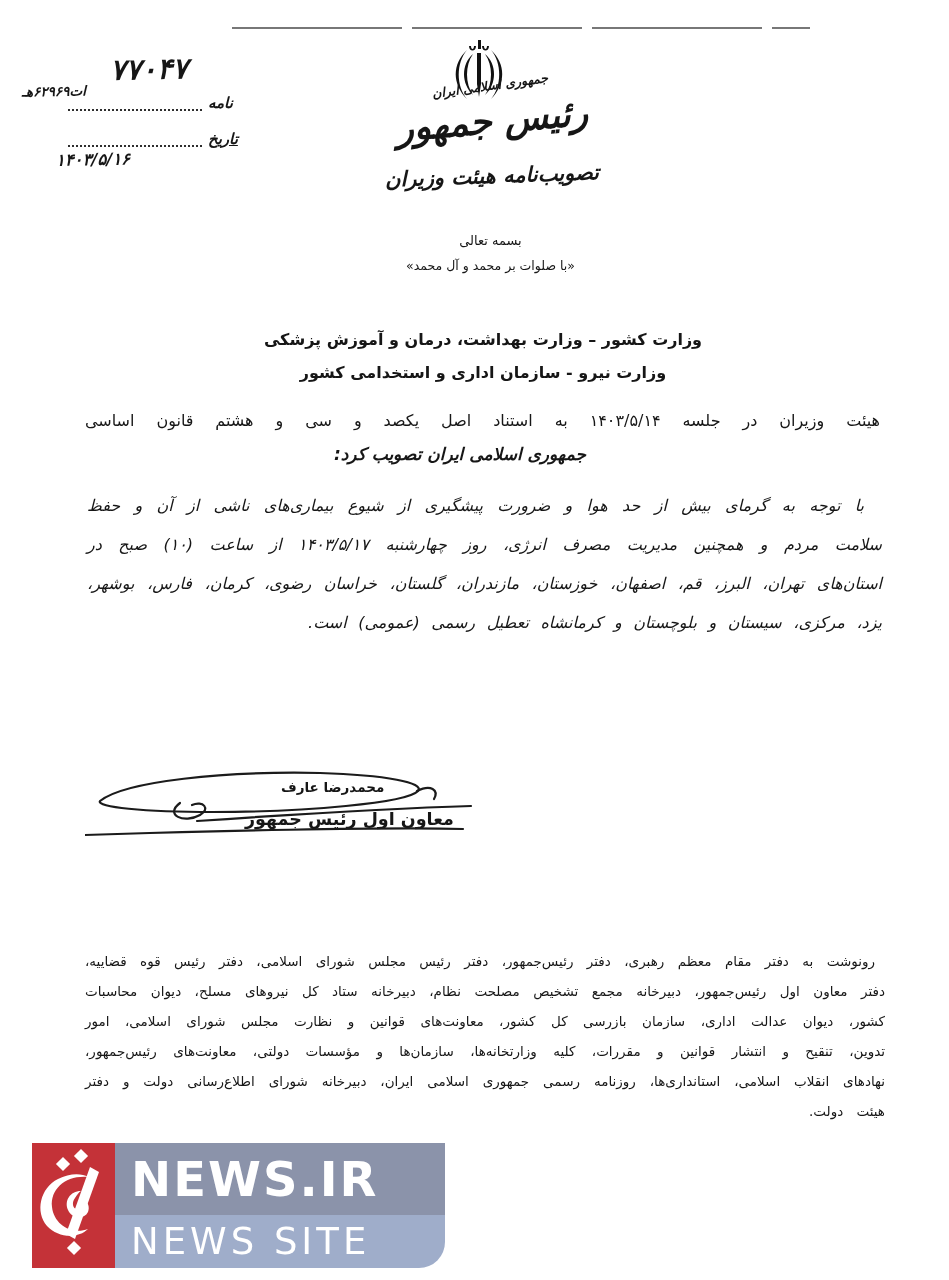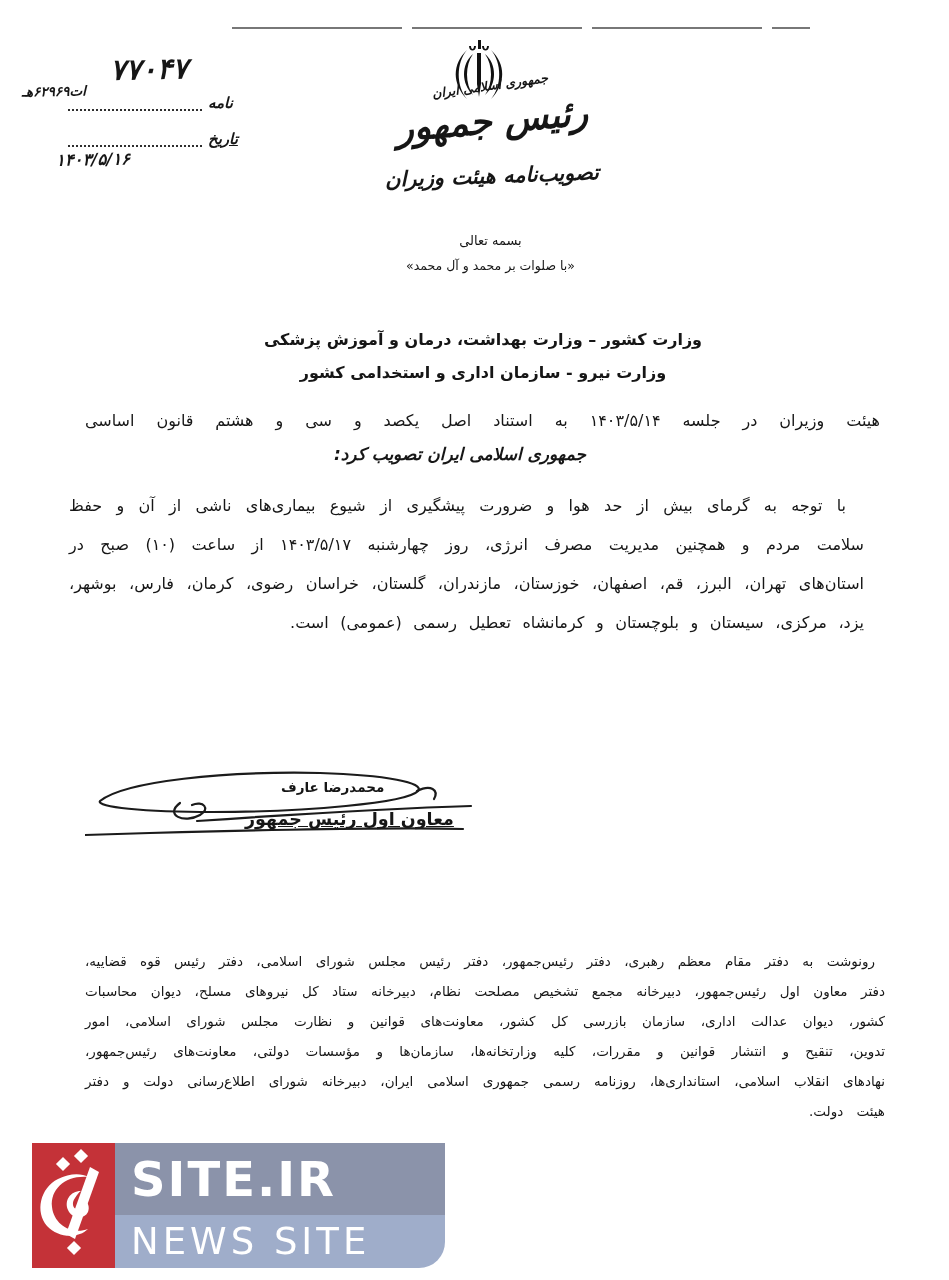--- a/index.html
+++ b/index.html
@@ -37,26 +37,26 @@
   .besmele{left:398px;top:233px;width:185px;text-align:center;font-size:13px;}
   .salavat{left:383px;top:258px;width:215px;text-align:center;font-size:12.5px;white-space:nowrap;}
   
   .addressees{top:323px;left:240px;width:486px;text-align:center;font-weight:bold;
               font-size:16px;line-height:33px;}
   
   .intro{top:407px;left:85px;width:795px;font-size:16px;}
   .intro-l1{text-align:justify;text-align-last:justify;line-height:28px;}
   .intro-l2{margin-top:9px;text-align:center;padding-right:45px;font-size:17px;
             font-weight:bold;font-style:italic;}
-  .main-par{top:486px;left:69px;width:795px;font-size:16px;line-height:39px;
-            text-align:justify;word-spacing:6.5px;text-indent:18px;}
+  .main-par{top:486px;left:87px;width:795px;font-size:16px;line-height:39px;
+            text-align:justify;word-spacing:6.5px;text-indent:18px;font-style:italic;}
   
   .signature{top:763px;left:85px;width:395px;height:105px;}
   .sig-name{left:196px;top:16px;font-size:13.5px;font-weight:bold;white-space:nowrap;}
-  .sig-title{left:160px;top:46px;font-size:17.5px;font-weight:bold;white-space:nowrap;text-decoration:underline;}
+  .sig-title{left:160px;top:46px;font-size:17.5px;font-weight:bold;white-space:nowrap;}
   .sig-scribble{left:0;top:0;width:395px;height:105px;}
   
   .distribution{top:946px;left:85px;width:800px;font-size:13.5px;line-height:30px;
                 text-align:justify;word-spacing:9px;text-indent:10px;}
   
   .logo{left:32px;top:1143px;width:413px;height:125px;display:flex;direction:ltr;}
   .logo-red{width:83px;height:125px;background:#c43238;flex:0 0 auto;position:relative;}
   .logo-bands{flex:1;display:flex;flex-direction:column;}
   .band-top{height:72px;background:#8b93aa;color:#fff;display:flex;align-items:center;
             padding-left:16px;font-size:48px;font-weight:bold;letter-spacing:2px;
@@ -133,18 +133,18 @@
           <rect x="26" y="16" width="10" height="10" transform="rotate(45 31 21)"></rect>
           <rect x="44" y="8" width="10" height="10" transform="rotate(45 49 13)"></rect>
           <rect x="37" y="100" width="10" height="10" transform="rotate(45 42 105)"></rect>
           <path d="M56 34 C34 32 18 46 20 64 C22 82 40 92 56 86 C46 96 26 95 15 83 C3 69 8 45 26 36 C37 30 50 30 56 34 Z"></path>
           <path d="M49 48 C38 48 32 58 36 67 C40 76 52 77 56 69 C58 64 56 58 51 57 C54 62 52 67 47 67 C41 67 39 60 43 55 C45 52 47 49 49 48 Z"></path>
           <path d="M58 24 L67 29 L43 96 L34 91 Z"></path>
         </g>
       </svg>
     </div>
     <div class="logo-bands">
-      <div class="band-top">SITE.IR</div>
+      <div class="band-top">NEWS.IR</div>
       <div class="band-bottom">NEWS SITE</div>
     </div>
   </div>
 
 </div>
 
 </body></html>

